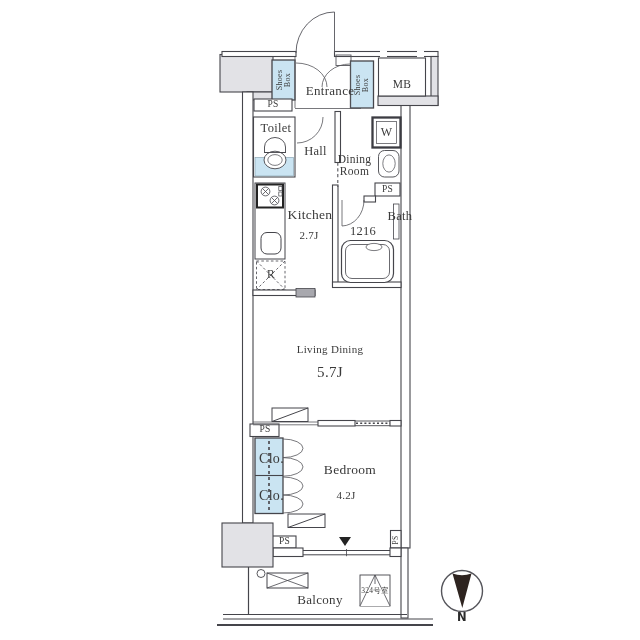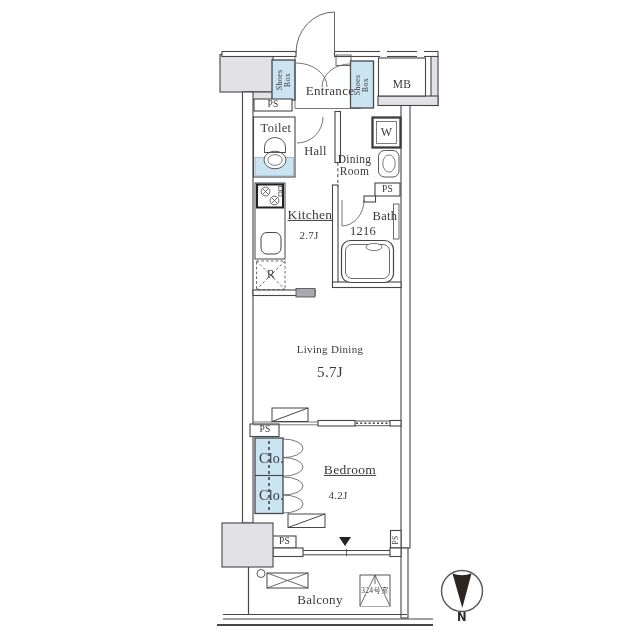--- a/index.html
+++ b/index.html
@@ -3,21 +3,21 @@
 <meta charset="utf-8">
 <style>
   html,body{margin:0;padding:0;background:#fff;}
   .page{position:relative;width:640px;height:640px;background:#ffffff;overflow:hidden;
         font-family:"Liberation Serif","DejaVu Serif",serif;color:#3a3a3a;}
   svg.plan{position:absolute;left:0;top:0;}
   .lbl{position:absolute;transform:translate(-50%,-50%);white-space:nowrap;
        line-height:1.05;text-align:center;letter-spacing:.3px;}
   .rot{transform:translate(-50%,-50%) rotate(-90deg);}
   .s8{font-size:8px;}  .s85{font-size:14px;} .s95{font-size:9.5px;}.s115{font-size:11.5px;}.s12{font-size:12px;}
-  .s125{font-size:12.5px;}.s13{font-size:13px;}.s135{font-size:13.5px;text-decoration:underline;}
+  .s125{font-size:12.5px;}.s13{font-size:13px;}.s135{font-size:13.5px;}
   .s145{font-size:11px;}.s15{font-size:15px;}.s75{font-size:7.5px;}
   .halo{text-shadow:0 0 2px #fff,0 0 2px #fff,0 0 1px #fff;}
   .north{font-family:"DejaVu Sans","Liberation Sans",sans-serif;font-weight:bold;font-size:11.5px;color:#2b2b2b;}
 </style>
 </head>
 <body>
 
 <div class="page">
 
 <svg class="plan" width="640" height="640" viewBox="0 0 640 640">
@@ -209,29 +209,29 @@
 <div class="lbl rot s8" style="left:362px;top:84.5px;"><span>Shoes</span><br><span>Box</span></div>
 <div class="lbl s115" style="left:402px;top:84px;">MB</div>
 <div class="lbl s95" style="left:273px;top:105px;">PS</div>
 <div class="lbl s125" style="left:276px;top:129px;">Toilet</div>
 <div class="lbl s125" style="left:315.5px;top:151.5px;">Hall</div>
 <div class="lbl s12" style="left:386.5px;top:132px;">W</div>
 <div class="lbl s115" style="left:354.5px;top:164.5px;"><span>Dining</span><br><span>Room</span></div>
 <div class="lbl s95" style="left:387.5px;top:189.5px;">PS</div>
 <div class="lbl s135" style="left:310px;top:215px;">Kitchen</div>
 <div class="lbl s145" style="left:309px;top:235.5px;">2.7J</div>
-<div class="lbl s125" style="left:369px;top:216.5px;padding-left:32px;">Bath</div>
+<div class="lbl s125" style="left:384px;top:216.5px;padding-left:32px;">Bath</div>
 <div class="lbl s125" style="left:363px;top:231.5px;">1216</div>
 <div class="lbl s115" style="left:271px;top:274px;">R</div>
 <div class="lbl s145" style="left:330px;top:349.5px;">Living Dining</div>
 <div class="lbl s15" style="left:330px;top:372.5px;">5.7J</div>
 <div class="lbl s95" style="left:265px;top:430px;">PS</div>
 <div class="lbl s85" style="left:271.5px;top:458.5px;">Clo.</div>
 <div class="lbl s85" style="left:271.5px;top:496px;">Clo.</div>
 <div class="lbl s135" style="left:350px;top:470px;">Bedroom</div>
-<div class="lbl s145" style="left:338px;top:495.5px;">4.2J</div>
+<div class="lbl s145" style="left:346px;top:495.5px;">4.2J</div>
 <div class="lbl s95" style="left:284.5px;top:542px;">PS</div>
 <div class="lbl rot s75" style="left:395.7px;top:539.5px;">PS</div>
 <div class="lbl s13" style="left:320px;top:600px;">Balcony</div>
 <div class="lbl s75 halo" style="left:375px;top:590.5px;font-family:Liberation Serif, serif;">324号室</div>
 <div class="lbl north" style="left:462px;top:616.5px;">N</div>
 
 </div>
 
 </body></html>

